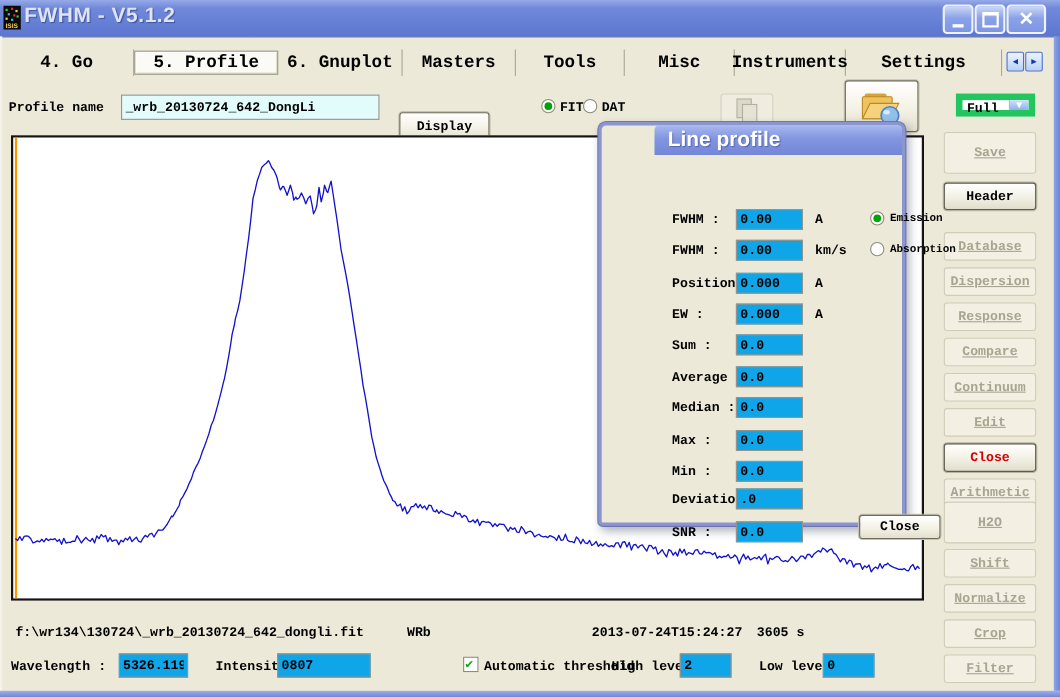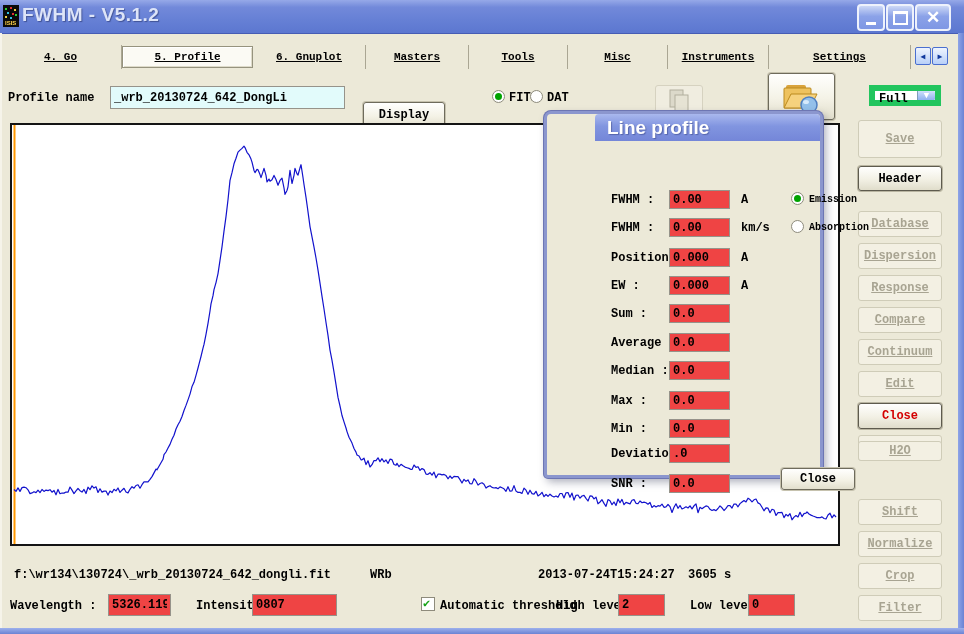--- a/index.html
+++ b/index.html
@@ -29,37 +29,37 @@
     font-family:"Liberation Sans",sans-serif;font-weight:bold;box-sizing:border-box;
   }
   .glyph-min{width:10px;height:3px;background:#fff;margin-top:12px;}
   .glyph-max{width:11px;height:9px;border:2px solid #fff;border-top-width:3px;}
   .glyph-close{font-size:17px;line-height:17px;}
 
   
   .tabbar{left:0;top:45px;height:24px;display:flex;}
   .tab{
     box-sizing:border-box;height:24px;display:flex;align-items:center;justify-content:center;
-    border-right:1px solid #aaa693;font-size:11px;cursor:default;text-decoration:underline;
+    border-right:1px solid #aaa693;font-size:16px;cursor:default;
   }
   .tab.selected{
     height:22px;margin-top:1px;background:#fbfaf4;
     border:1px solid #96937e;
     box-shadow:inset 1px 1px 0 #ffffff, inset -1px -1px 0 #dedbca;
   }
   .tab-arrows{left:915px;top:47px;display:flex;gap:1px;}
   .tab-arrow{
     width:16px;height:18px;box-sizing:border-box;border:1px solid #4a6fd0;border-radius:2px;
     background:linear-gradient(180deg,#eef4fe,#b9d0f8);color:#123a9e;font-size:8px;
     display:flex;align-items:center;justify-content:center;
   }
 
   
   .xp-input{
-    box-sizing:border-box;background:#ef4444;border:1px solid #96938a;
+    box-sizing:border-box;background:#0ea5e9;border:1px solid #96938a;
     font:inherit;padding:1px 3px;color:#000;
   }
   .xp-btn{
     box-sizing:border-box;border:1px solid #6e6b5c;border-radius:3px;
     background:linear-gradient(180deg,#fffffe 0%,#f4f2e6 55%,#e2dfcd 100%);
     font:inherit;color:#000;display:flex;align-items:center;justify-content:center;
     box-shadow:0 0 0 1px #c6c2ae;
   }
   .radio{
     width:13px;height:13px;border-radius:50%;background:#fff;border:1px solid #8e8b7c;
@@ -236,21 +236,21 @@
 <div class="side-btn disabled" style="top:120px;height:38px">Save</div>
 <div class="side-btn enabled" style="top:166px;height:25px">Header</div>
 <div class="side-btn disabled" style="top:211px;height:26px">Database</div>
 <div class="side-btn disabled" style="top:243px;height:26px">Dispersion</div>
 <div class="side-btn disabled" style="top:275px;height:26px">Response</div>
 <div class="side-btn disabled" style="top:307px;height:26px">Compare</div>
 <div class="side-btn disabled" style="top:339px;height:26px">Continuum</div>
 <div class="side-btn disabled" style="top:371px;height:26px">Edit</div>
 <div class="side-btn enabled red" style="top:403px;height:26px">Close</div>
 <div class="side-btn disabled" style="top:435px;height:26px">Arithmetic</div>
-<div class="side-btn disabled" style="top:441px;height:20px">H2O</div>
+<div class="side-btn disabled" style="top:456px;height:38px">H2O</div>
 <div class="side-btn disabled" style="top:499px;height:26px">Shift</div>
 <div class="side-btn disabled" style="top:531px;height:26px">Normalize</div>
 <div class="side-btn disabled" style="top:563px;height:26px">Crop</div>
 <div class="side-btn disabled" style="top:595px;height:26px">Filter</div>
 
 <span class="abs" style="left:14px;top:568px">f:\wr134\130724\_wrb_20130724_642_dongli.fit</span>
 <span class="abs" style="left:370px;top:568px">WRb</span>
 <span class="abs" style="left:538px;top:568px">2013-07-24T15:24:27</span>
 <span class="abs" style="left:688px;top:568px">3605 s</span>
 

